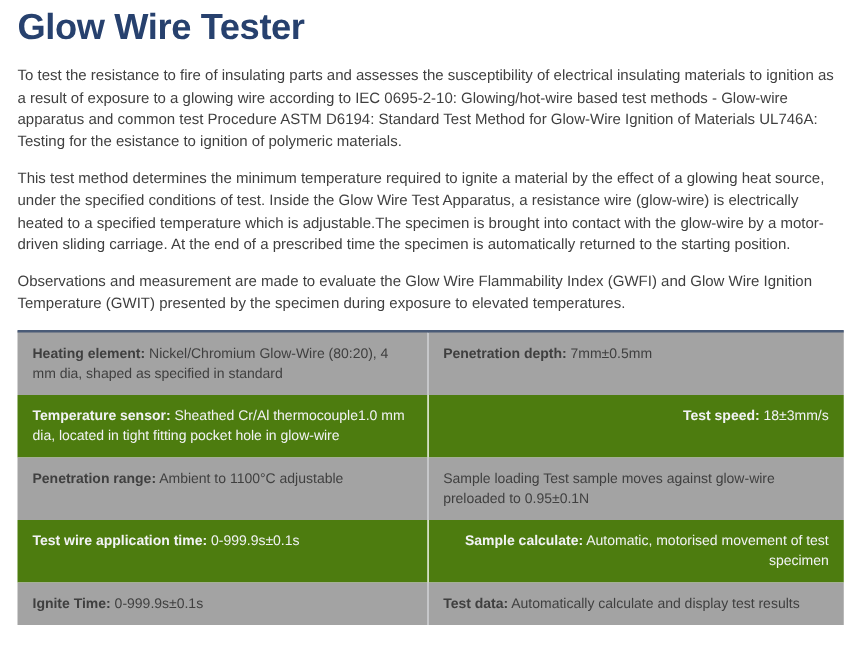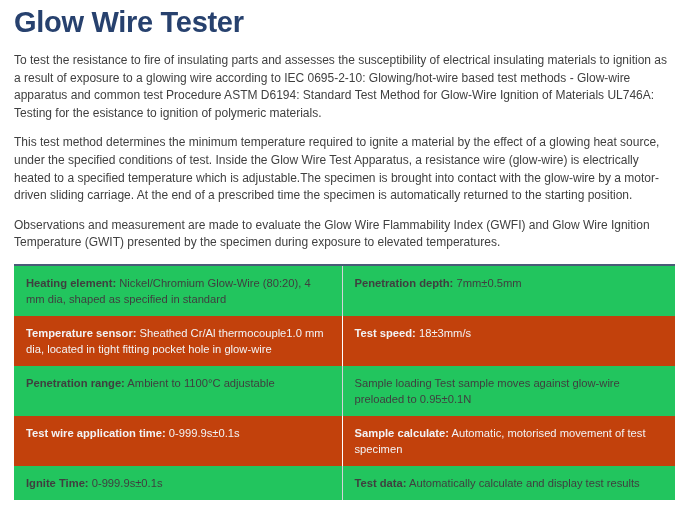--- a/index.html
+++ b/index.html
@@ -51,29 +51,29 @@
   }
   table.spec-table td {
     vertical-align: top;
     padding: 9px 12px 9px 12px;
     font-size: 11.2px;
     line-height: 16px;
   }
   table.spec-table col.col-left { width: 328px; }
   table.spec-table col.col-right { width: 333px; }
   tr.row-light td {
-    background: #22c55e;
+    background: #a3a3a3;
     color: #3f3f3f;
   }
   tr.row-dark td {
-    background: #c2410c;
+    background: #4d7c0f;
     color: #f2f3f5;
   }
   tr.row-light td.cell-right { border-left: 1px solid #d2d4d8; }
-  tr.row-dark td.cell-right { border-left: 1px solid #ffffff; }
+  tr.row-dark td.cell-right { border-left: 1px solid #ffffff; text-align: right; }
   .lbl { font-weight: bold; }
   .val { font-weight: normal; }
 </style>
 </head>
 <body>
 
 <div class="page">
 
   <h1 class="page-title">Glow Wire Tester</h1>
 

